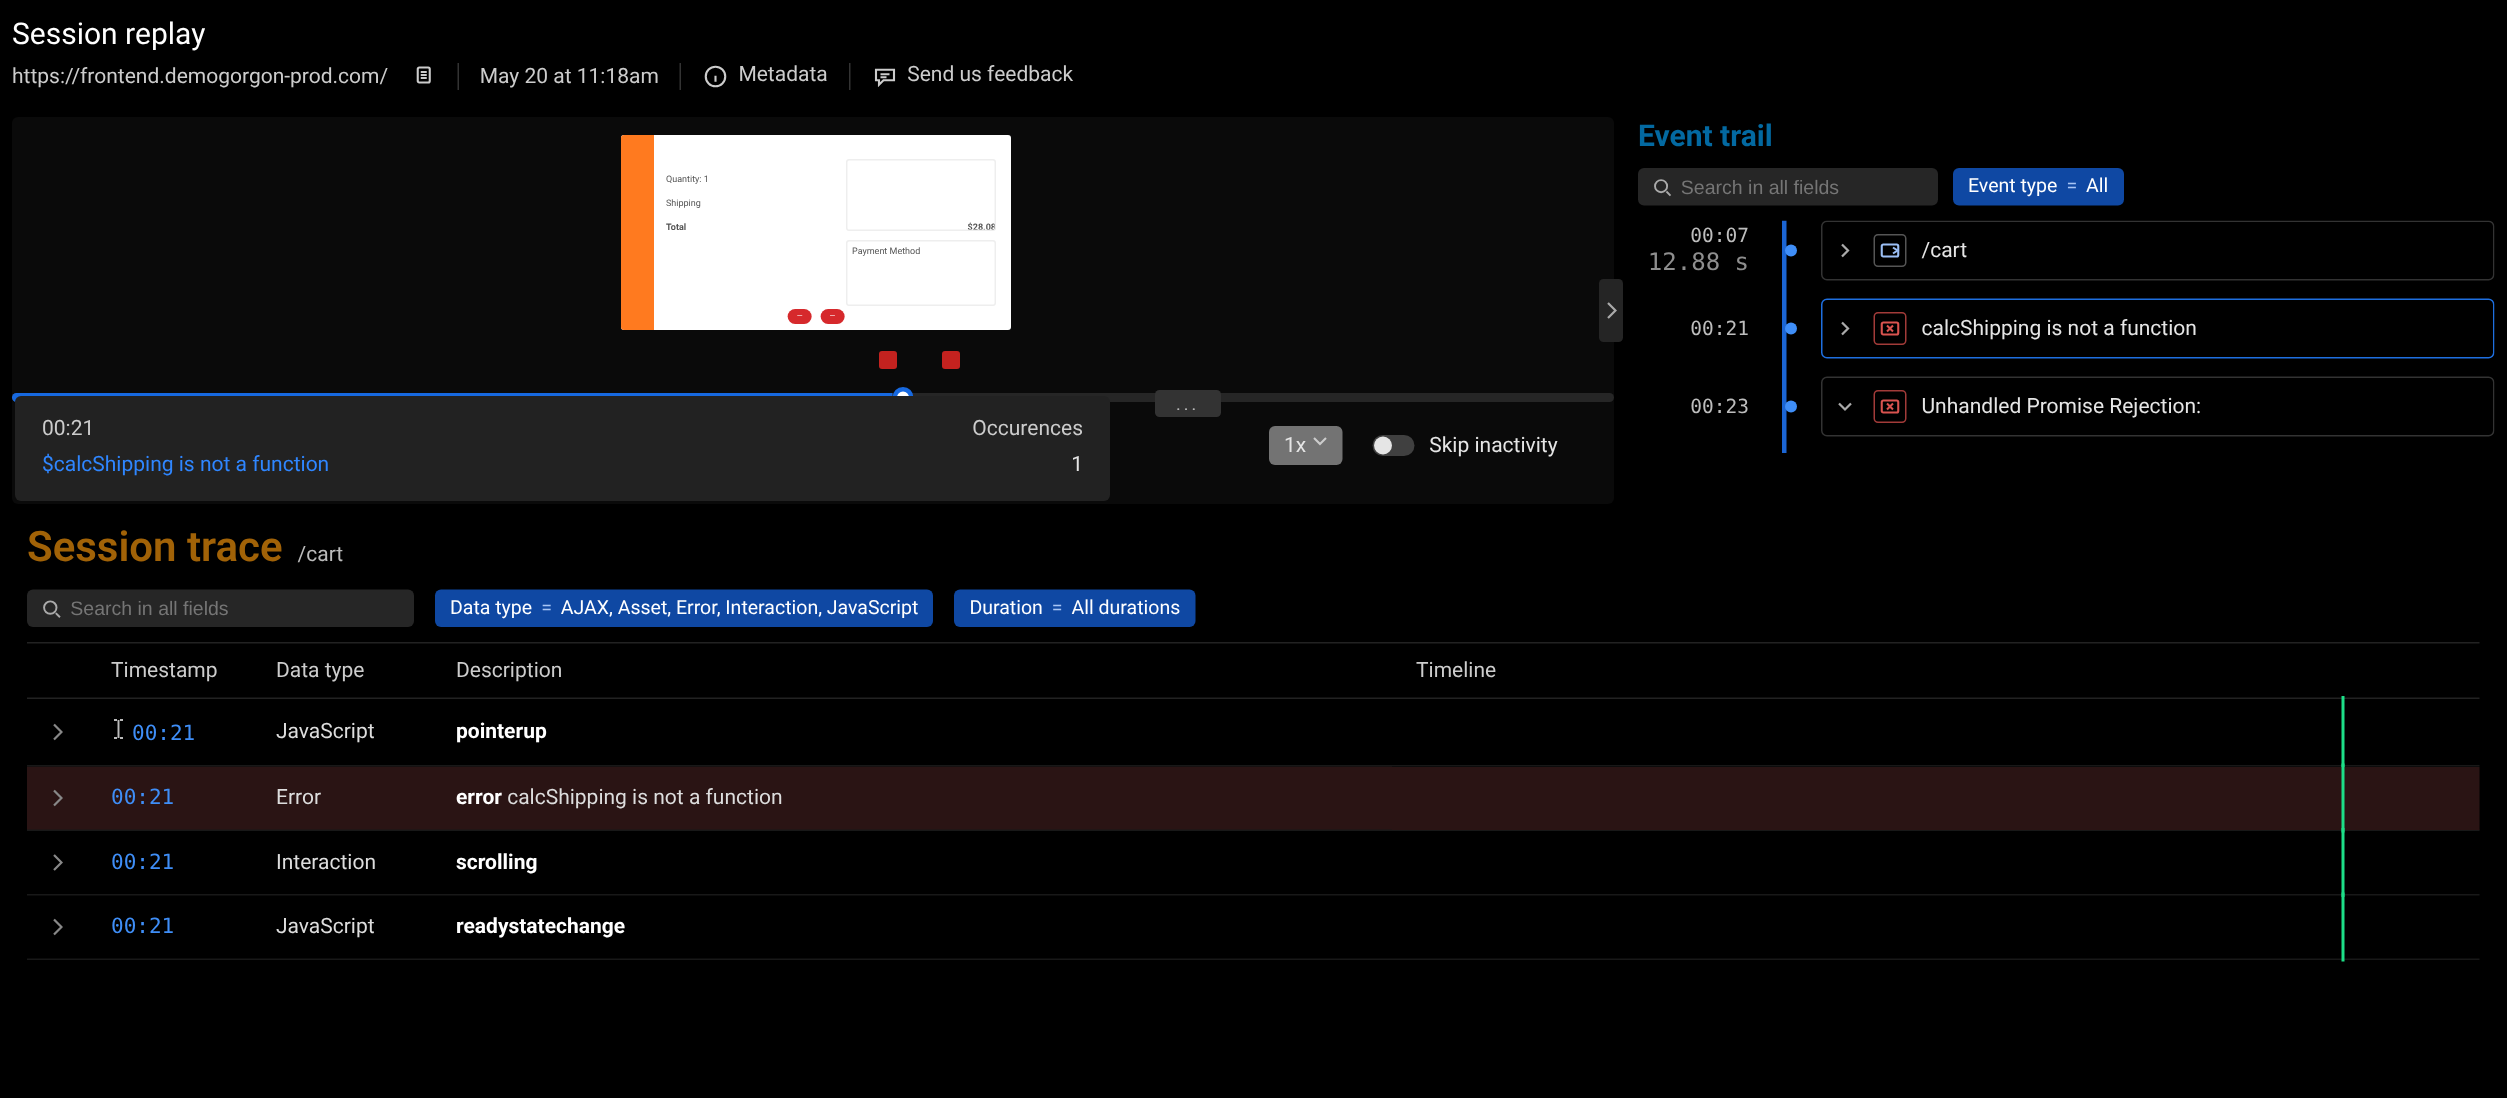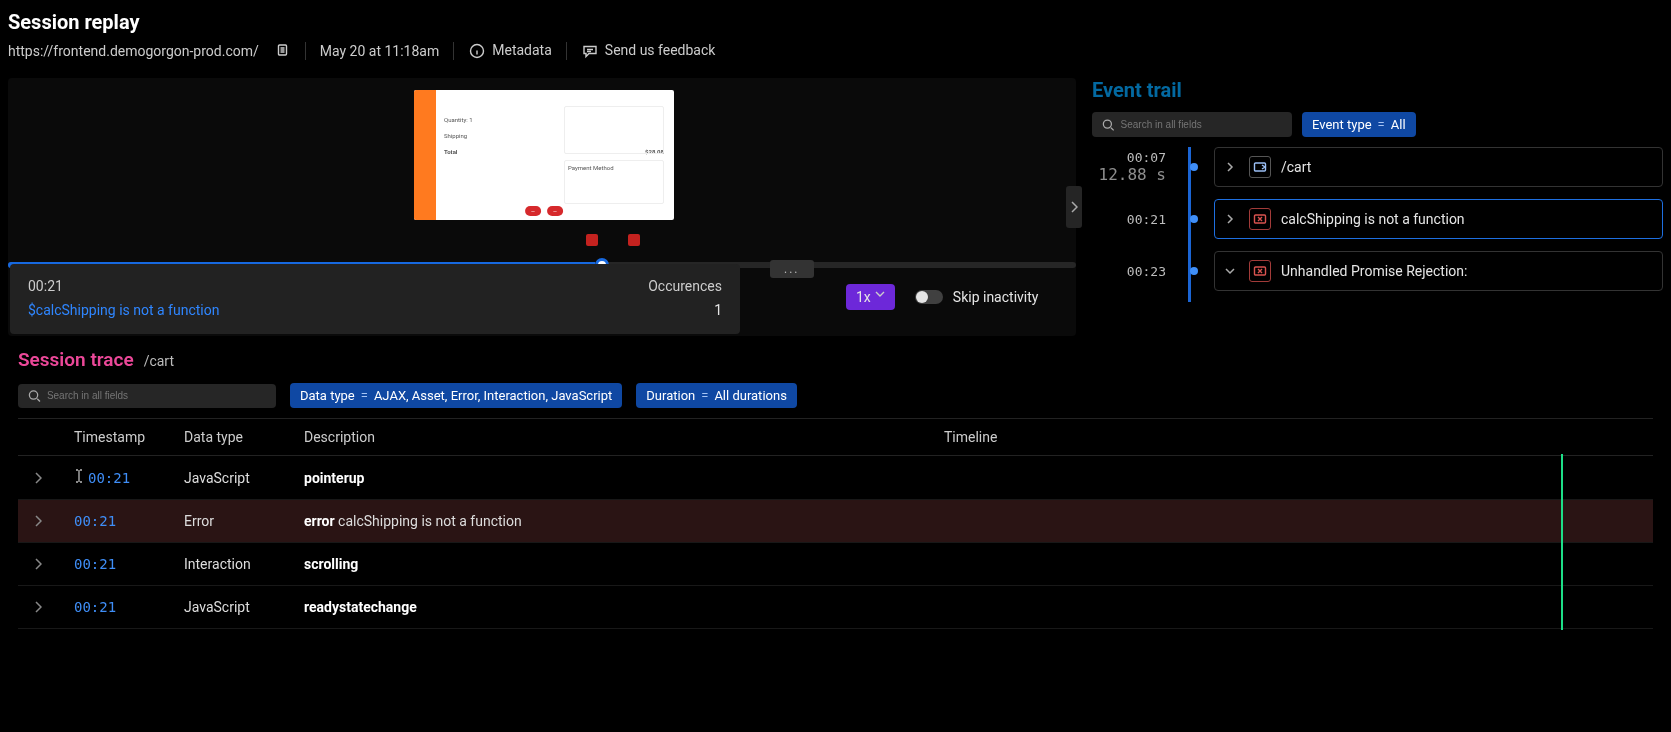--- a/index.html
+++ b/index.html
@@ -8,21 +8,21 @@
     background: #000;
     color: #e5e5e5;
     font-family: -apple-system, BlinkMacSystemFont, "Segoe UI", Roboto, sans-serif;
     font-size: 14px;
     overflow: hidden;
   }
   .mono { font-family: ui-monospace, Menlo, Consolas, monospace; }
 
   
   .header { padding: 10px 8px 6px; }
-  .header h1 { font-size: 20px; font-weight: 700; color: #fff; margin-bottom: 8px; }
+  .header h1 { font-size: 20px; font-weight: 400; color: #fff; margin-bottom: 8px; }
   .header-row { display: flex; align-items: center; gap: 14px; color: #ccc; font-size: 14px; }
   .header-row .sep { width: 1px; height: 18px; background: #333; }
   .icon-inline { display: inline-flex; align-items: center; justify-content: center; width: 18px; height: 18px; }
   .header-link { display: flex; gap: 6px; cursor: pointer; }
 
   
   .main { display: flex; padding: 12px 8px 0; gap: 4px; }
   .player { flex: 0 0 1068px; position: relative; height: 258px; background: #0a0a0a; border-radius: 4px; }
   .thumb { position: absolute; left: 406px; top: 12px; width: 260px; height: 130px; background: #fff; border-radius: 2px; overflow: hidden; }
   .thumb-side { position:absolute; left:0; top:0; bottom:0; width: 22px; background:#ff7a1f; }
@@ -39,52 +39,52 @@
   .scrub-prog { height:100%; background:#1769e0; border-radius:3px 0 0 3px; }
   .scrub-head { position:absolute; top:-4px; width:14px; height:14px; background:#fff; border:3px solid #1769e0; border-radius:50%; }
 
   .tooltip { position:absolute; top:186px; left:2px; width:730px; background:#222; border-radius:4px; padding:14px 18px 16px; display:flex; flex-direction:column; gap:8px; }
   .tooltip-top { display:flex; justify-content:space-between; color:#ccc; }
   .tooltip-bot { display:flex; justify-content:space-between; align-items:baseline; }
   .tooltip-err { color:#2f86ff; }
 
   
   .controls { position:absolute; left:838px; top:206px; display:flex; align-items:center; gap:20px; }
-  .speed { background:#6d28d9; padding:5px 10px; border-radius:4px; display:flex; align-items:flex-start; gap:4px; cursor:pointer; }
+  .speed { background:#737373; padding:5px 10px; border-radius:4px; display:flex; align-items:flex-start; gap:4px; cursor:pointer; }
   .switch { width:28px; height:14px; background:#404040; border-radius:8px; position:relative; }
   .switch .knob { position:absolute; left:1px; top:1px; width:12px; height:12px; background:#e5e5e5; border-radius:50%; }
 
   .more-handle { position:absolute; left:770px; top:260px; background:#333; padding:2px 14px; border-radius:3px; color:#bbb; cursor:pointer; letter-spacing:2px; font-size:12px; }
 
   
   .right { flex:1; padding-left:12px; }
   .right h2 { color:#0369a1; font-size:20px; font-weight:700; margin-bottom:10px; }
   .right-toolbar { display:flex; gap:10px; margin-bottom:10px; }
   .search { background:#262626; border-radius:4px; display:flex; align-items:center; gap:6px; padding:5px 10px; color:#aaa; flex:0 0 200px; }
-  .search input { background:transparent; border:none; outline:none; color:#eee; font-size:10px; width:100%; }
+  .search input { background:transparent; border:none; outline:none; color:#eee; font-size:13px; width:100%; }
   .pill { background:#0f48a3; color:#fff; padding:5px 10px; border-radius:4px; display:flex; align-items:center; gap:6px; font-size:13px; cursor:pointer; }
   .pill .eq { color:#a7c5f5; }
 
   .trail-scroller { height:155px; overflow:hidden; position:relative; }
   .trail-rail { position:absolute; left:96px; top:0; bottom:0; width:3px; background:#1b65d4; }
   .trail-row { display:flex; align-items:center; gap:8px; position:relative; margin-bottom:12px; }
   .trail-time { width:74px; text-align:right; font-family: ui-monospace, monospace; font-size:13px; color:#bdbdbd; }
   .trail-dur { font-size:16px; color:#8e8e8e; }
   .trail-marker { width:8px; height:8px; border-radius:50%; background:#3f8ef7; margin:0 8px 0 16px; flex-shrink:0; }
   .trail-card { flex:1; border:1px solid #333; border-radius:4px; padding:8px 10px; display:flex; align-items:center; gap:10px; }
   .trail-card.selected { border:1.5px solid #1e6fe0; }
   .chev { width:14px; color:#888; cursor:pointer; }
   .ticon { width:22px; height:22px; border-radius:3px; display:flex; align-items:center; justify-content:center; }
   .ticon.route { border:1px solid #555; color:#9bbff5; }
   .ticon.err { border:1px solid #a23b39; color:#d9534f; }
 
   
   .trace-section { padding: 12px 18px 0; }
   .trace-head { display:flex; align-items:baseline; gap:10px; margin-bottom:12px; }
-  .trace-head h2 { color:#ec4899; font-size:19px; font-weight:600; }
+  .trace-head h2 { color:#a16207; font-size:28px; font-weight:600; }
   .trace-head .crumb { color:#bbb; font-size:14px; }
   .trace-toolbar { display:flex; gap:14px; align-items:center; margin-bottom:10px; }
   .trace-toolbar .search { flex: 0 0 258px; }
 
   table.trace { width:100%; border-collapse:collapse; }
   table.trace th { text-align:left; color:#ccc; font-weight:400; font-size:14px; padding:10px 16px; border-top:1px solid #222; border-bottom:1px solid #222; }
   table.trace td { padding:13px 16px; border-bottom:1px solid #181818; font-size:14px; color:#ddd; }
   table.trace tr.error-row td { background:#2a1414; }
   .row-expand { width:26px; text-align:center; color:#888; cursor:pointer; }
   .ts-cell { font-family: ui-monospace, monospace; color:#3f8ef7; }

